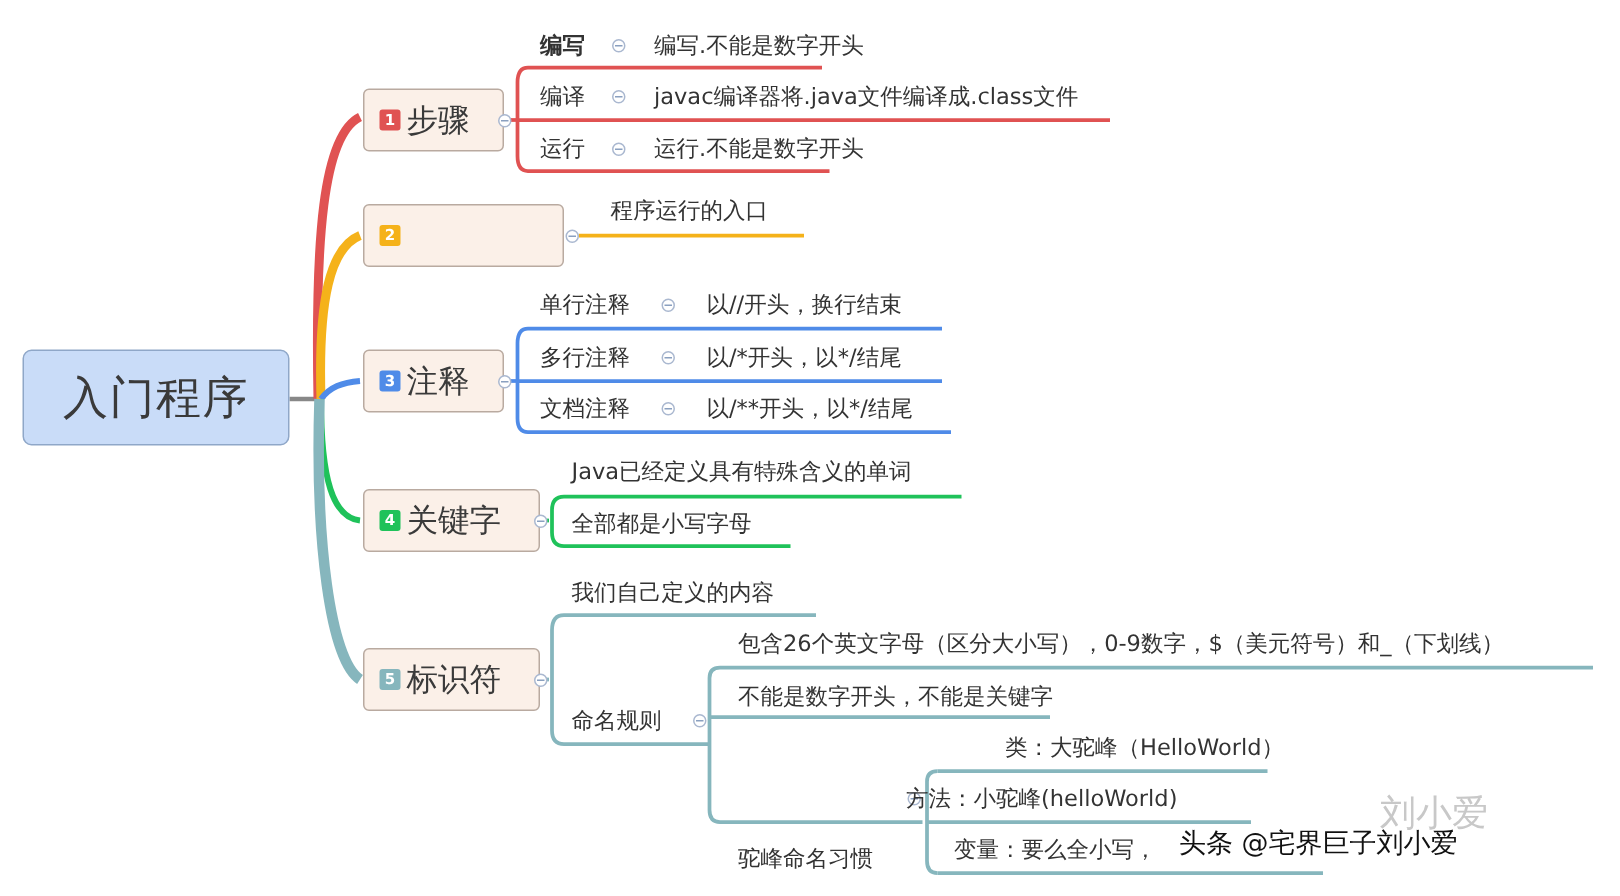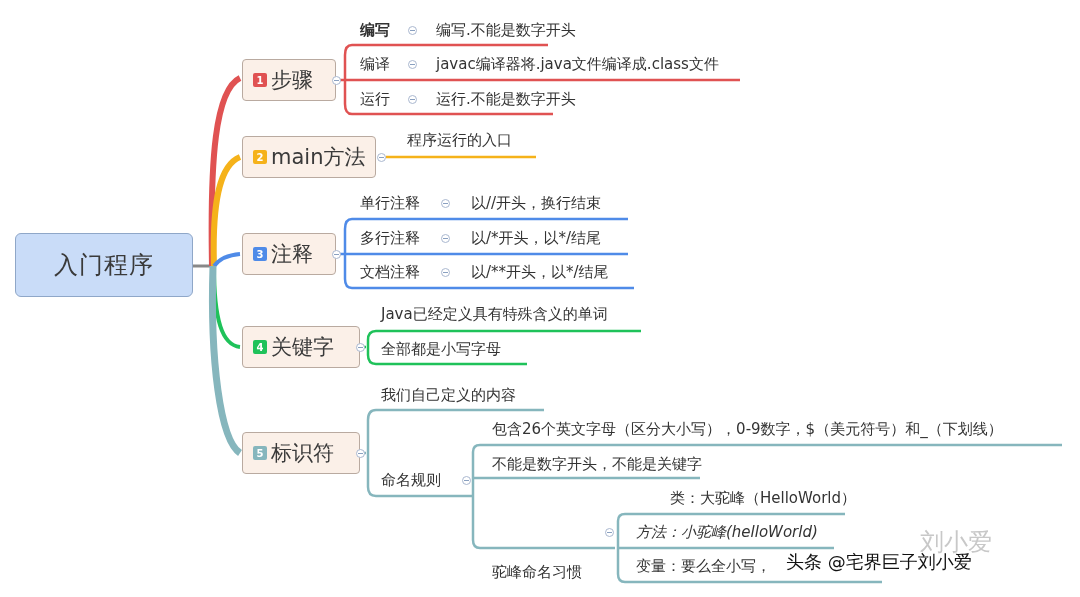--- a/index.html
+++ b/index.html
@@ -7,21 +7,21 @@
     width: 1080px; height: 597px; position: relative; overflow: hidden;
     background: #ffffff;
     font-family: "DejaVu Sans", "Liberation Sans", sans-serif;
     color: #333333;
   }
   svg.lines { position: absolute; left: 0; top: 0; width: 1080px; height: 597px; }
   .root {
     position: absolute; left: 15px; top: 233px; width: 178px; height: 64px;
     background: #c9dcf8; border: 1.5px solid #8fa7c8; border-radius: 6px;
     box-sizing: border-box; display: flex; align-items: center; justify-content: center;
-    font-size: 24px; color: #3a3a3a; letter-spacing: 1px;
+    font-size: 30px; color: #3a3a3a; letter-spacing: 1px;
   }
   .branch {
     position: absolute; height: 42px; box-sizing: border-box;
     background: #fbf0e8; border: 1.5px solid #b9aaa0; border-radius: 4px;
     display: flex; align-items: center; padding-left: 10px;
     font-size: 21px; color: #3a3a3a;
   }
   .badge {
     display: inline-flex; align-items: center; justify-content: center;
     width: 14px; height: 14px; border-radius: 2px; margin-right: 4px;
@@ -104,21 +104,20 @@
 <span class="t" style="left:436px;top:21px;">编写.不能是数字开头</span>
 <span class="t" style="left:360px;top:55px;">编译</span>
 <div class="collapse" style="left:408px;top:60px;"></div>
 <span class="t" style="left:436px;top:55px;">javac编译器将.java文件编译成.class文件</span>
 <span class="t" style="left:360px;top:90px;">运行</span>
 <div class="collapse" style="left:408px;top:95px;"></div>
 <span class="t" style="left:436px;top:90px;">运行.不能是数字开头</span>
 
 <div class="branch" style="left:242px;top:136px;width:134px;">
   <span class="badge" style="background:#f5b21a">2</span>
-  <span>main方法</span>
 </div>
 <div class="collapse" style="left:377px;top:153px;"></div>
 <span class="t" style="left:407px;top:131px;">程序运行的入口</span>
 
 <div class="branch" style="left:242px;top:233px;width:94px;">
   <span class="badge" style="background:#4f8be8">3</span>
   <span>注释</span>
 </div>
 <div class="collapse" style="left:332px;top:250px;"></div>
 <span class="t" style="left:360px;top:194px;">单行注释</span>
@@ -145,17 +144,17 @@
 </div>
 <div class="collapse" style="left:356px;top:449px;"></div>
 <span class="t" style="left:381px;top:386px;">我们自己定义的内容</span>
 <span class="t" style="left:381px;top:471px;">命名规则</span>
 <div class="collapse" style="left:462px;top:476px;"></div>
 <span class="t" style="left:492px;top:420px;">包含26个英文字母（区分大小写），0-9数字，$（美元符号）和_（下划线）</span>
 <span class="t" style="left:492px;top:455px;">不能是数字开头，不能是关键字</span>
 <span class="t" style="left:492px;top:523px;margin-top:40px;">驼峰命名习惯</span>
 <div class="collapse" style="left:605px;top:528px;"></div>
 <span class="t" style="left:636px;top:489px;margin-left:34px;">类：大驼峰（HelloWorld）</span>
-<span class="t" style="left:636px;top:523px;font-style:italic;">方法：小驼峰(helloWorld)</span>
+<span class="t" style="left:604px;top:523px;">方法：小驼峰(helloWorld)</span>
 <span class="t" style="left:636px;top:557px;">变量：要么全小写，</span>
 
 <span class="watermark-faint">刘小爱</span>
 <span class="watermark-main">头条 @宅界巨子刘小爱</span>
 
 </body></html>

